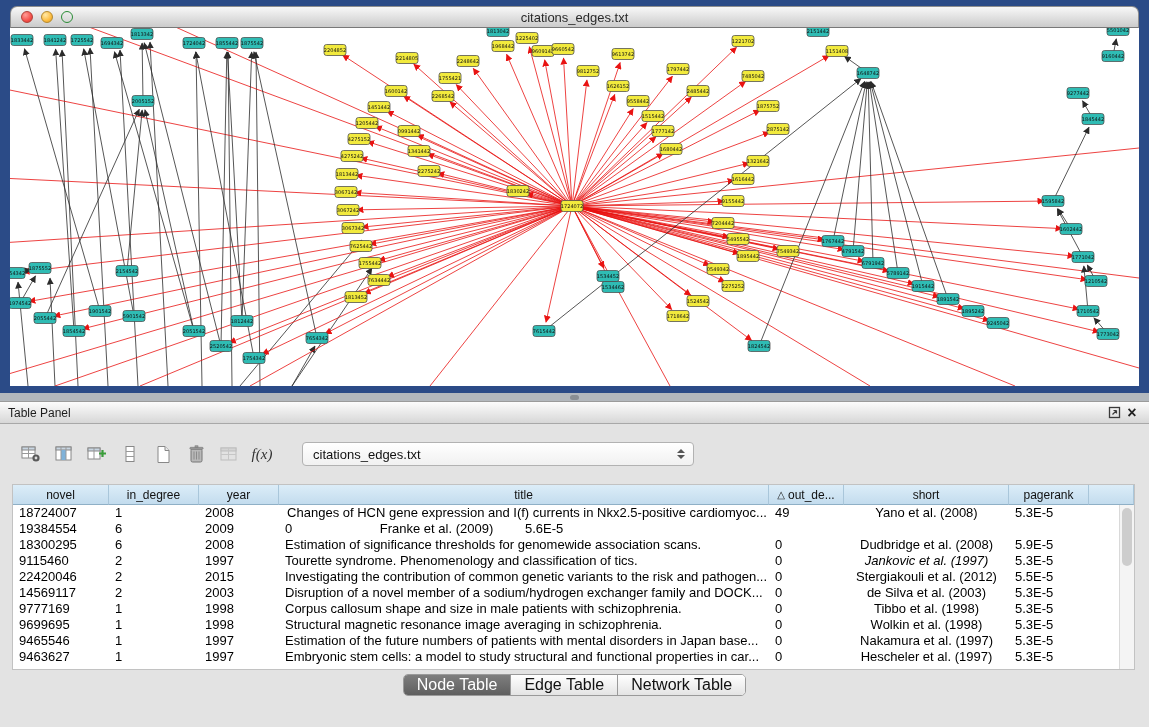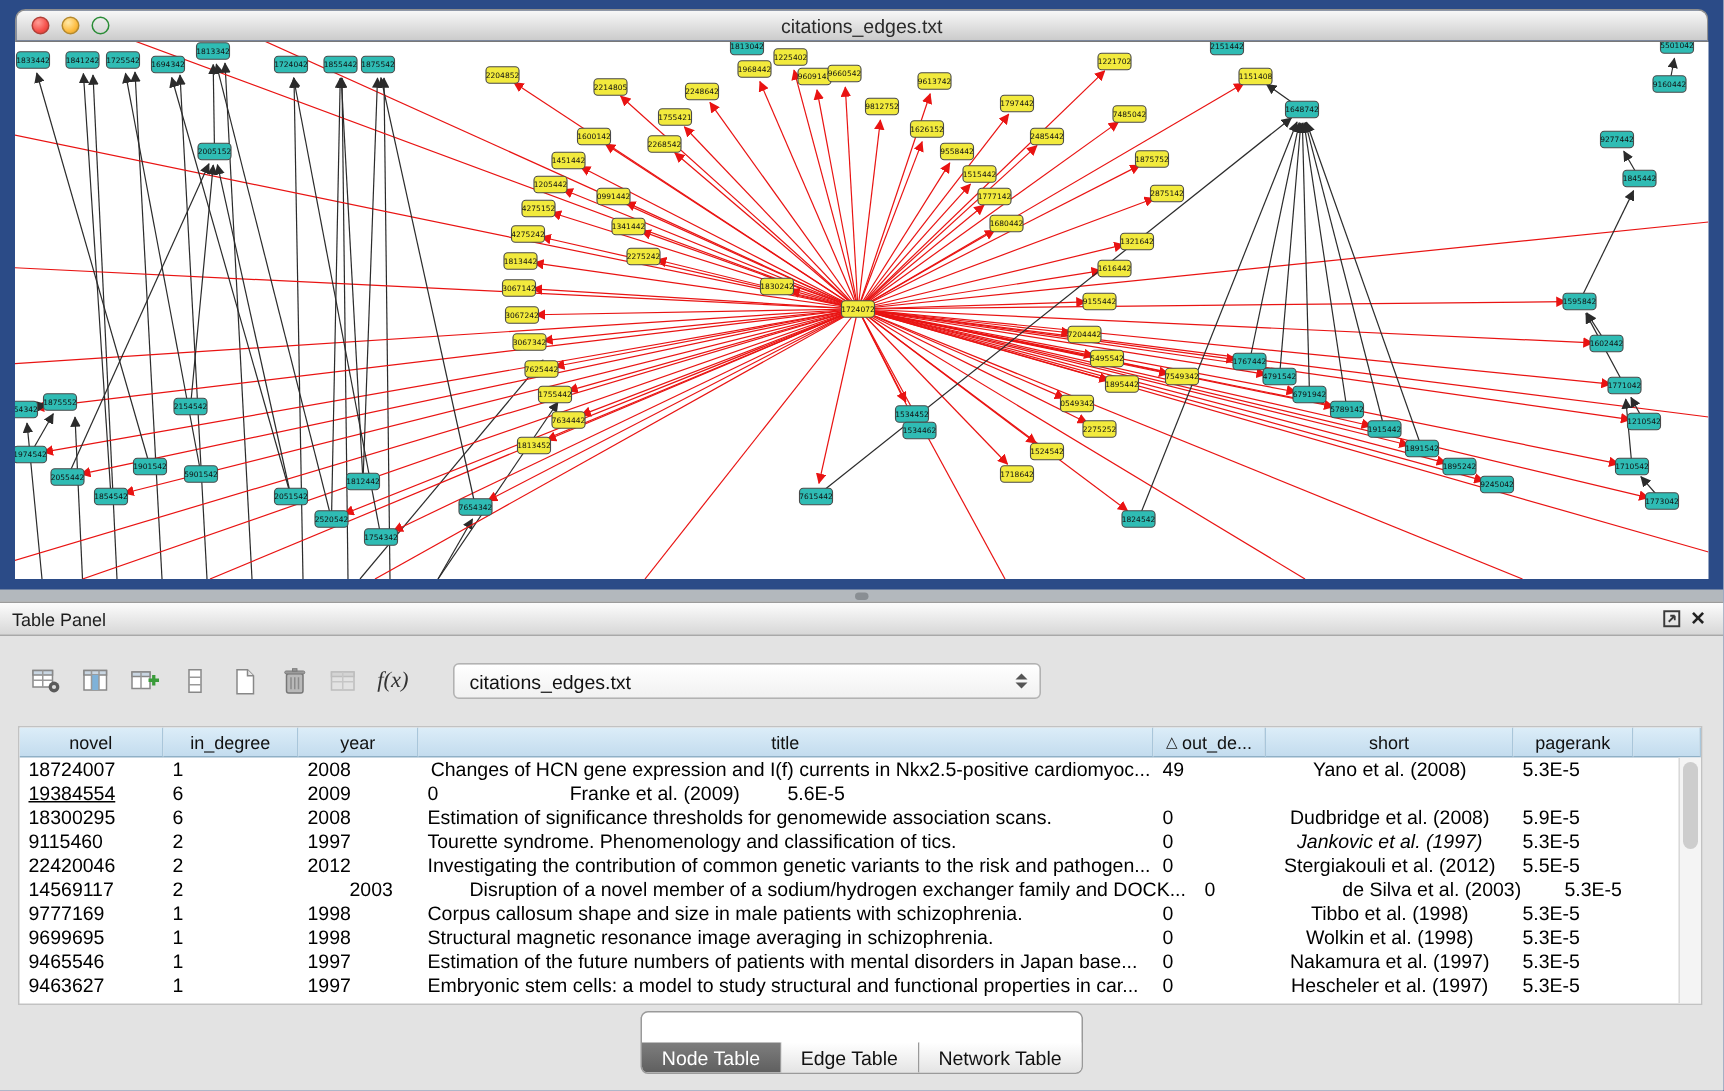--- a/index.html
+++ b/index.html
@@ -49,22 +49,22 @@
     display:flex;align-items:center;justify-content:center;font-size:12px;color:#111;overflow:hidden;white-space:nowrap;}
   .th .sortglyph{font-size:10px;margin-right:3px;color:#222;}
   .trow{display:flex;height:16px;line-height:16px;font-size:13px;color:#000;}
   .td{box-sizing:border-box;padding-left:6px;overflow:hidden;white-space:nowrap;}
   .td.center{text-align:center;padding-left:0;}
   .vscroll{position:absolute;right:0;top:20px;bottom:0;width:15px;background:#f4f4f4;border-left:1px solid #d9d9d9;box-sizing:border-box;}
   .vthumb{position:absolute;left:2px;right:2px;top:3px;height:58px;border-radius:5px;background:#cdcdcd;}
 
   .tabsrow{position:absolute;left:0;right:0;top:272px;display:flex;justify-content:center;}
   .seg{display:flex;border:1px solid #9a9a9a;border-radius:5px;overflow:hidden;background:#fff;}
-  .seg .tab{height:20px;padding:0 13px;font-size:13px;display:flex;align-items:center;
-    background:linear-gradient(#ffffff,#e4e4e4);border-right:1px solid #9a9a9a;color:#111;cursor:default;margin-top:20px;}
+  .seg .tab{height:20px;padding:0 13px;font-size:16px;display:flex;align-items:center;
+    background:linear-gradient(#ffffff,#e4e4e4);border-right:1px solid #9a9a9a;color:#111;cursor:default;}
   .seg .tab:last-child{border-right:none;}
   .seg .tab.selected{background:linear-gradient(#7e7e7e,#5f5f5f);color:#fff;}
 
   .statusbar{position:absolute;left:0;right:0;bottom:0;height:26px;display:flex;align-items:center;justify-content:flex-end;
     padding-right:12px;gap:6px;font-size:11px;color:#222;}
   .memdot{width:11px;height:11px;border-radius:50%;border:1px solid #2a7a20;
     background:radial-gradient(circle at 35% 30%,#cdf7b4,#58c436 55%,#2f9420);box-sizing:border-box;}
 </style>
 </head>
 <body>
@@ -747,21 +747,21 @@
           <div class="trow">
             <div class="td" style="width: 96px;">18724007</div>
             <div class="td" style="width: 90px;">1</div>
             <div class="td" style="width: 80px;">2008</div>
             <div class="td" style="width: 490px; text-align: center;">Changes of HCN gene expression and I(f) currents in Nkx2.5-positive cardiomyoc...</div>
             <div class="td" style="width: 75px;">49</div>
             <div class="td center" style="width: 165px;">Yano et al. (2008)</div>
             <div class="td" style="width: 80px;">5.3E-5</div>
           </div>
           <div class="trow">
-            <div class="td" style="width: 96px; text-decoration: underline;">19384554</div>
+            <div class="td" style="width: 96px;">19384554</div>
             <div class="td" style="width: 90px;">6</div>
             <div class="td" style="width: 80px;">2009</div>
             <div class="td" style="width: 75px;">0</div>
             <div class="td center" style="width: 165px;">Franke et al. (2009)</div>
             <div class="td" style="width: 80px;">5.6E-5</div>
           </div>
           <div class="trow">
             <div class="td" style="width: 96px;">18300295</div>
             <div class="td" style="width: 90px;">6</div>
             <div class="td" style="width: 80px;">2008</div>
@@ -775,30 +775,30 @@
             <div class="td" style="width: 90px;">2</div>
             <div class="td" style="width: 80px;">1997</div>
             <div class="td" style="width: 490px;">Tourette syndrome. Phenomenology and classification of tics.</div>
             <div class="td" style="width: 75px;">0</div>
             <div class="td center" style="width: 165px; font-style: italic;">Jankovic et al. (1997)</div>
             <div class="td" style="width: 80px;">5.3E-5</div>
           </div>
           <div class="trow">
             <div class="td" style="width: 96px;">22420046</div>
             <div class="td" style="width: 90px;">2</div>
-            <div class="td" style="width: 80px;">2012</div>
+            <div class="td" style="width: 80px;">2015</div>
             <div class="td" style="width: 490px;">Investigating the contribution of common genetic variants to the risk and pathogen...</div>
             <div class="td" style="width: 75px;">0</div>
             <div class="td center" style="width: 165px;">Stergiakouli et al. (2012)</div>
             <div class="td" style="width: 80px;">5.5E-5</div>
           </div>
           <div class="trow">
             <div class="td" style="width: 96px;">14569117</div>
             <div class="td" style="width: 90px;">2</div>
-            <div class="td" style="width: 80px; margin-left: 28px;">2003</div>
+            <div class="td" style="width: 80px;">2003</div>
             <div class="td" style="width: 490px;">Disruption of a novel member of a sodium/hydrogen exchanger family and DOCK...</div>
             <div class="td" style="width: 75px;">0</div>
             <div class="td center" style="width: 165px;">de Silva et al. (2003)</div>
             <div class="td" style="width: 80px;">5.3E-5</div>
           </div>
           <div class="trow">
             <div class="td" style="width: 96px;">9777169</div>
             <div class="td" style="width: 90px;">1</div>
             <div class="td" style="width: 80px;">1998</div>
             <div class="td" style="width: 490px;">Corpus callosum shape and size in male patients with schizophrenia.</div>

